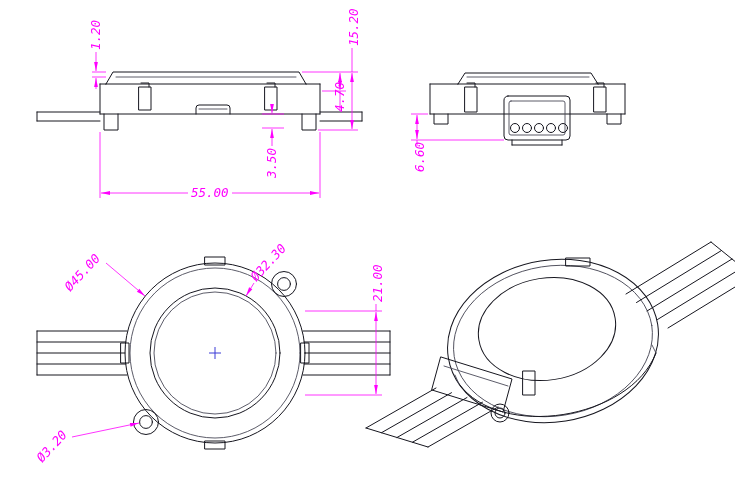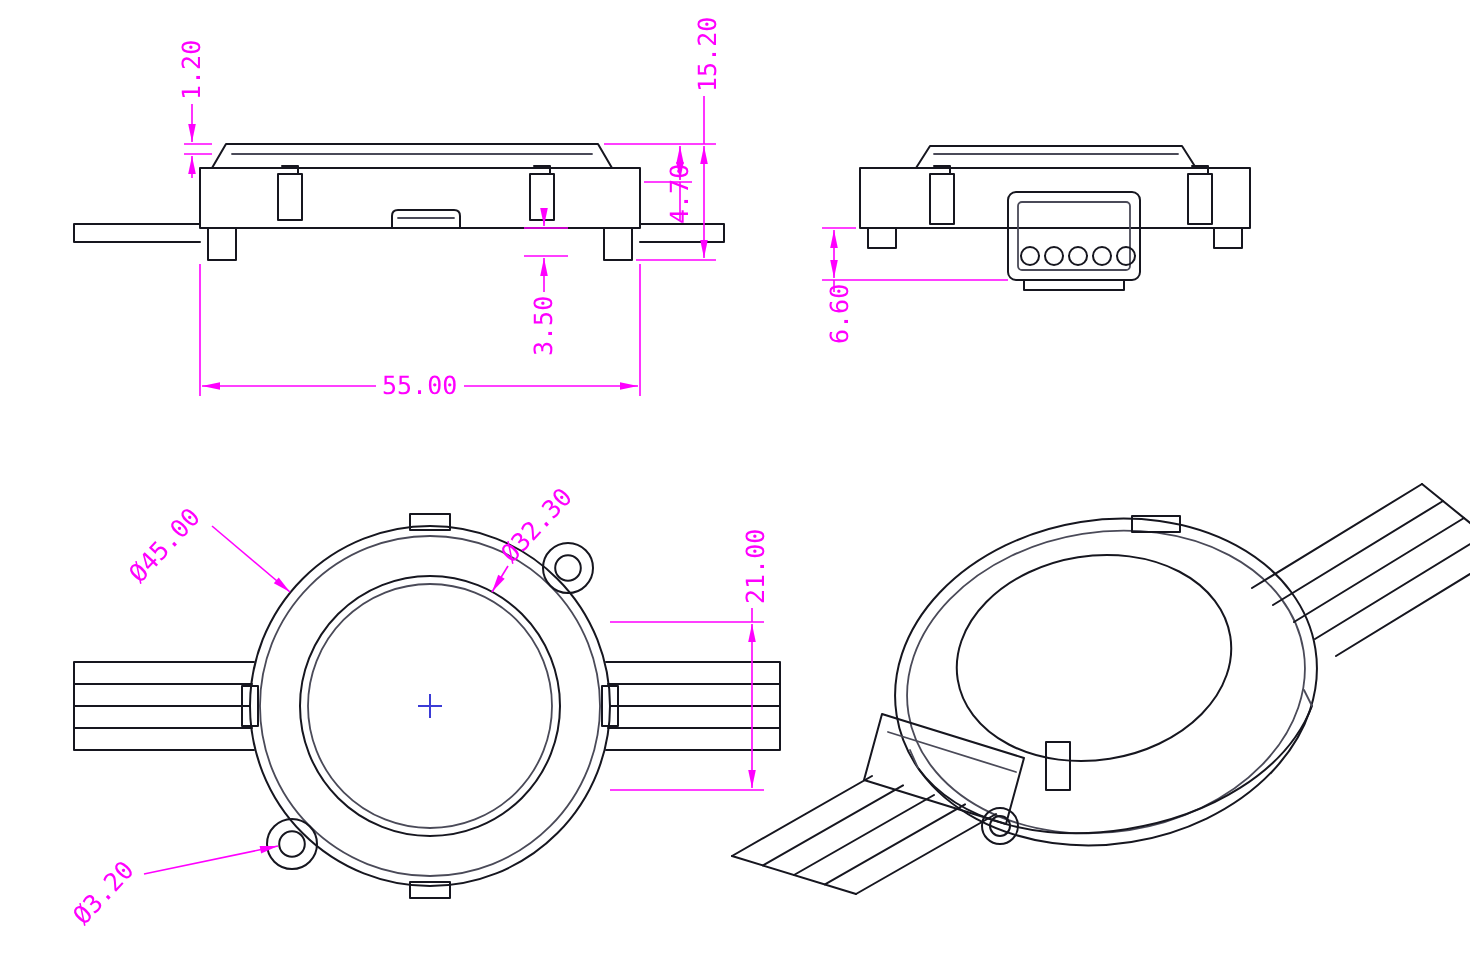--- a/index.html
+++ b/index.html
@@ -1,17 +1,17 @@
 <!DOCTYPE html>
 <html><head>
 <meta charset="utf-8">
 <style>
   html,body{margin:0;padding:0;background:#ffffff;}
   #canvas{position:relative;width:735px;height:490px;background:#ffffff;overflow:hidden;
-          font-family:"DejaVu Sans Mono", monospace;}
+          font-family:"DejaVu Sans Mono", monospace;font-style:italic;}
   svg{display:block;}
   .g  {stroke:#16161f;stroke-width:1;fill:none;stroke-linecap:round;stroke-linejoin:round;}
   .g2 {stroke:#4a4a58;stroke-width:0.9;fill:none;stroke-linecap:round;stroke-linejoin:round;}
   .d  {stroke:#ff00ff;stroke-width:0.8;fill:none;}
   .dt {fill:#ff00ff;font-family:"DejaVu Sans Mono", monospace;font-size:12.5px;}
   .cc {stroke:#3b3bd6;stroke-width:1;fill:none;}
 </style>
 </head>
 <body>
 

